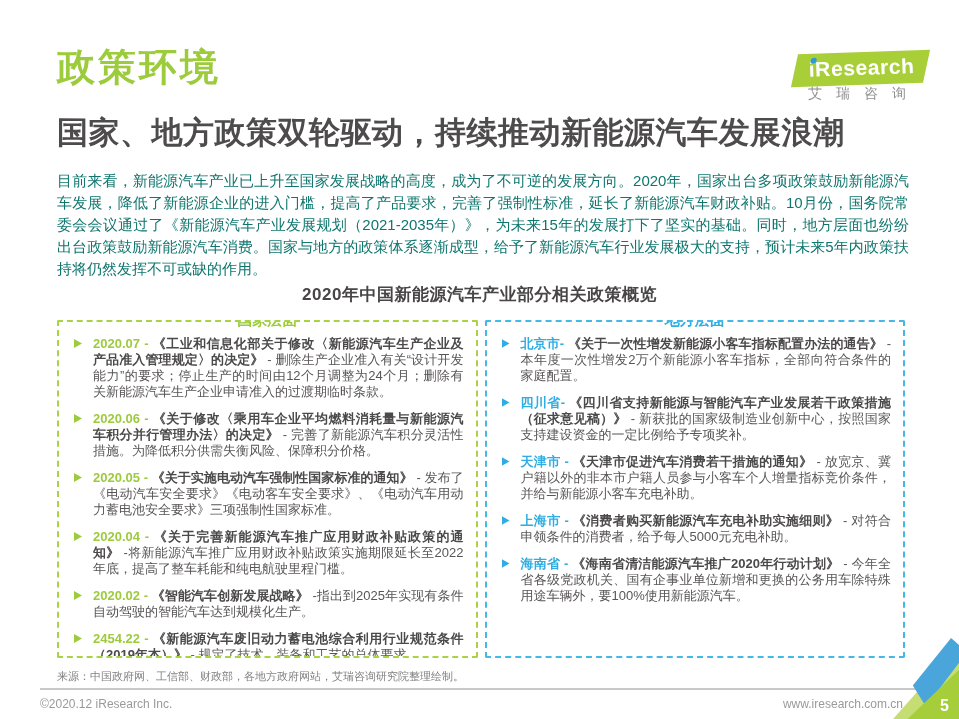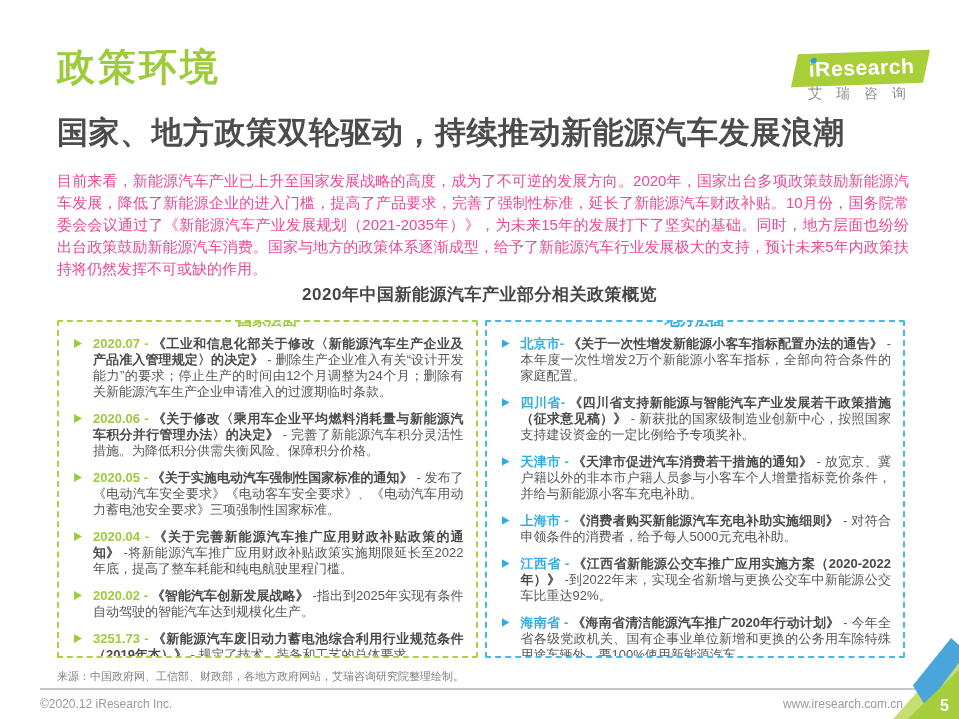--- a/index.html
+++ b/index.html
@@ -19,21 +19,21 @@
                transform:skewX(-14deg) rotate(-2deg); padding:4px 12px 5px 14px; }
   .logo-text { display:inline-block; transform:skewX(14deg); color:#ffffff;
                font-weight:bold; font-size:21px; letter-spacing:0.5px; }
   .logo-dot  { position:absolute; left:14px; top:4px; width:6px; height:6px; border-radius:50%;
                background:#2E9BD6; z-index:2; }
   .logo-cn   { color:#8F8F8F; font-size:14px; letter-spacing:14px;
                text-indent:8px; white-space:nowrap; }
 
   
   .body-text { position:absolute; left:57px; top:170px; width:852px; font-size:15px;
-               line-height:22px; color:#ec4899; text-align:justify; }
+               line-height:22px; color:#0f766e; text-align:justify; }
 
   
   .overview-title { position:absolute; left:0; top:283px; width:100%; text-align:center;
                     font-size:17px; font-weight:bold; color:#474546; letter-spacing:0.5px; }
 
   
   .panels { position:absolute; left:57px; top:320px; width:848px; height:338px;
             display:flex; gap:7px; }
   .panel  { position:relative; flex:1 1 0; border:2px dashed; border-radius:2px;
             padding:14px 12px 8px 13px; overflow:hidden; }
@@ -118,21 +118,21 @@
         <p class="item-text"><span class="lead lead-green">2020.04 - </span><span class="doc">《关于完善新能源汽车推广应用财政补贴政策的通知》</span><span class="desc"> -将新能源汽车推广应用财政补贴政策实施期限延长至2022年底，提高了整车耗能和纯电航驶里程门槛。</span></p>
       </div>
 
       <div class="item">
         <i class="arrow arrow-green"></i>
         <p class="item-text"><span class="lead lead-green">2020.02 - </span><span class="doc">《智能汽车创新发展战略》</span><span class="desc"> -指出到2025年实现有条件自动驾驶的智能汽车达到规模化生产。</span></p>
       </div>
 
       <div class="item">
         <i class="arrow arrow-green"></i>
-        <p class="item-text"><span class="lead lead-green">3251.73 - </span><span class="doc">《新能源汽车废旧动力蓄电池综合利用行业规范条件（2019年本）》</span><span class="desc"> - 规定了技术、装备和工艺的总体要求。</span></p>
+        <p class="item-text"><span class="lead lead-green">2454.22 - </span><span class="doc">《新能源汽车废旧动力蓄电池综合利用行业规范条件（2019年本）》</span><span class="desc"> - 规定了技术、装备和工艺的总体要求。</span></p>
       </div>
     </div>
 
     <div class="panel panel-local">
       <div class="panel-label label-blue">地方层面</div>
 
       <div class="item">
         <i class="arrow arrow-blue"></i>
         <p class="item-text"><span class="lead lead-blue">北京市- </span><span class="doc">《关于一次性增发新能源小客车指标配置办法的通告》</span><span class="desc"> - 本年度一次性增发2万个新能源小客车指标，全部向符合条件的家庭配置。</span></p>
       </div>
@@ -145,24 +145,20 @@
       <div class="item">
         <i class="arrow arrow-blue"></i>
         <p class="item-text"><span class="lead lead-blue">天津市 - </span><span class="doc">《天津市促进汽车消费若干措施的通知》</span><span class="desc"> - 放宽京、冀户籍以外的非本市户籍人员参与小客车个人增量指标竞价条件，并给与新能源小客车充电补助。</span></p>
       </div>
 
       <div class="item">
         <i class="arrow arrow-blue"></i>
         <p class="item-text"><span class="lead lead-blue">上海市 - </span><span class="doc">《消费者购买新能源汽车充电补助实施细则》</span><span class="desc"> - 对符合申领条件的消费者，给予每人5000元充电补助。</span></p>
       </div>
 
-      <div class="item">
-        <i class="arrow arrow-blue"></i>
-        <p class="item-text"><span class="lead lead-blue">江西省 - </span><span class="doc">《江西省新能源公交车推广应用实施方案（2020-2022年）》</span><span class="desc"> -到2022年末，实现全省新增与更换公交车中新能源公交车比重达92%。</span></p>
-      </div>
 
       <div class="item">
         <i class="arrow arrow-blue"></i>
         <p class="item-text"><span class="lead lead-blue">海南省 - </span><span class="doc">《海南省清洁能源汽车推广2020年行动计划》</span><span class="desc"> - 今年全省各级党政机关、国有企事业单位新增和更换的公务用车除特殊用途车辆外，要100%使用新能源汽车。</span></p>
       </div>
     </div>
 
   </section>
 
   <p class="source">来源：中国政府网、工信部、财政部，各地方政府网站，艾瑞咨询研究院整理绘制。</p>

